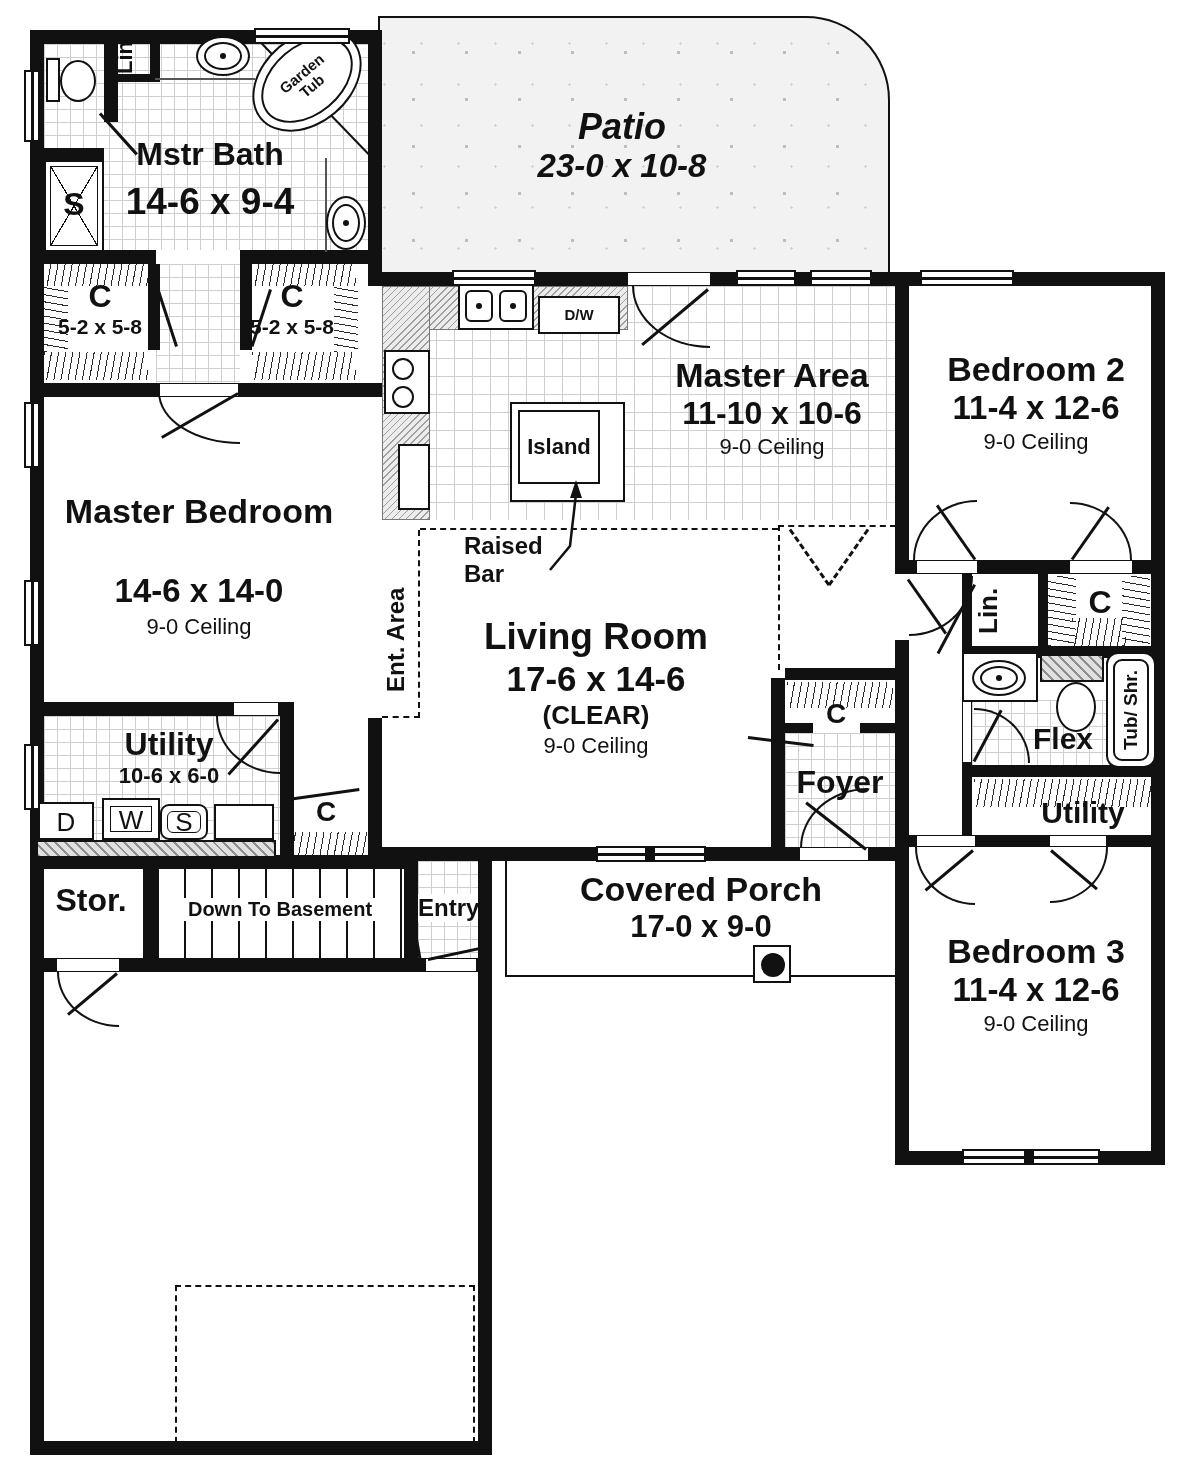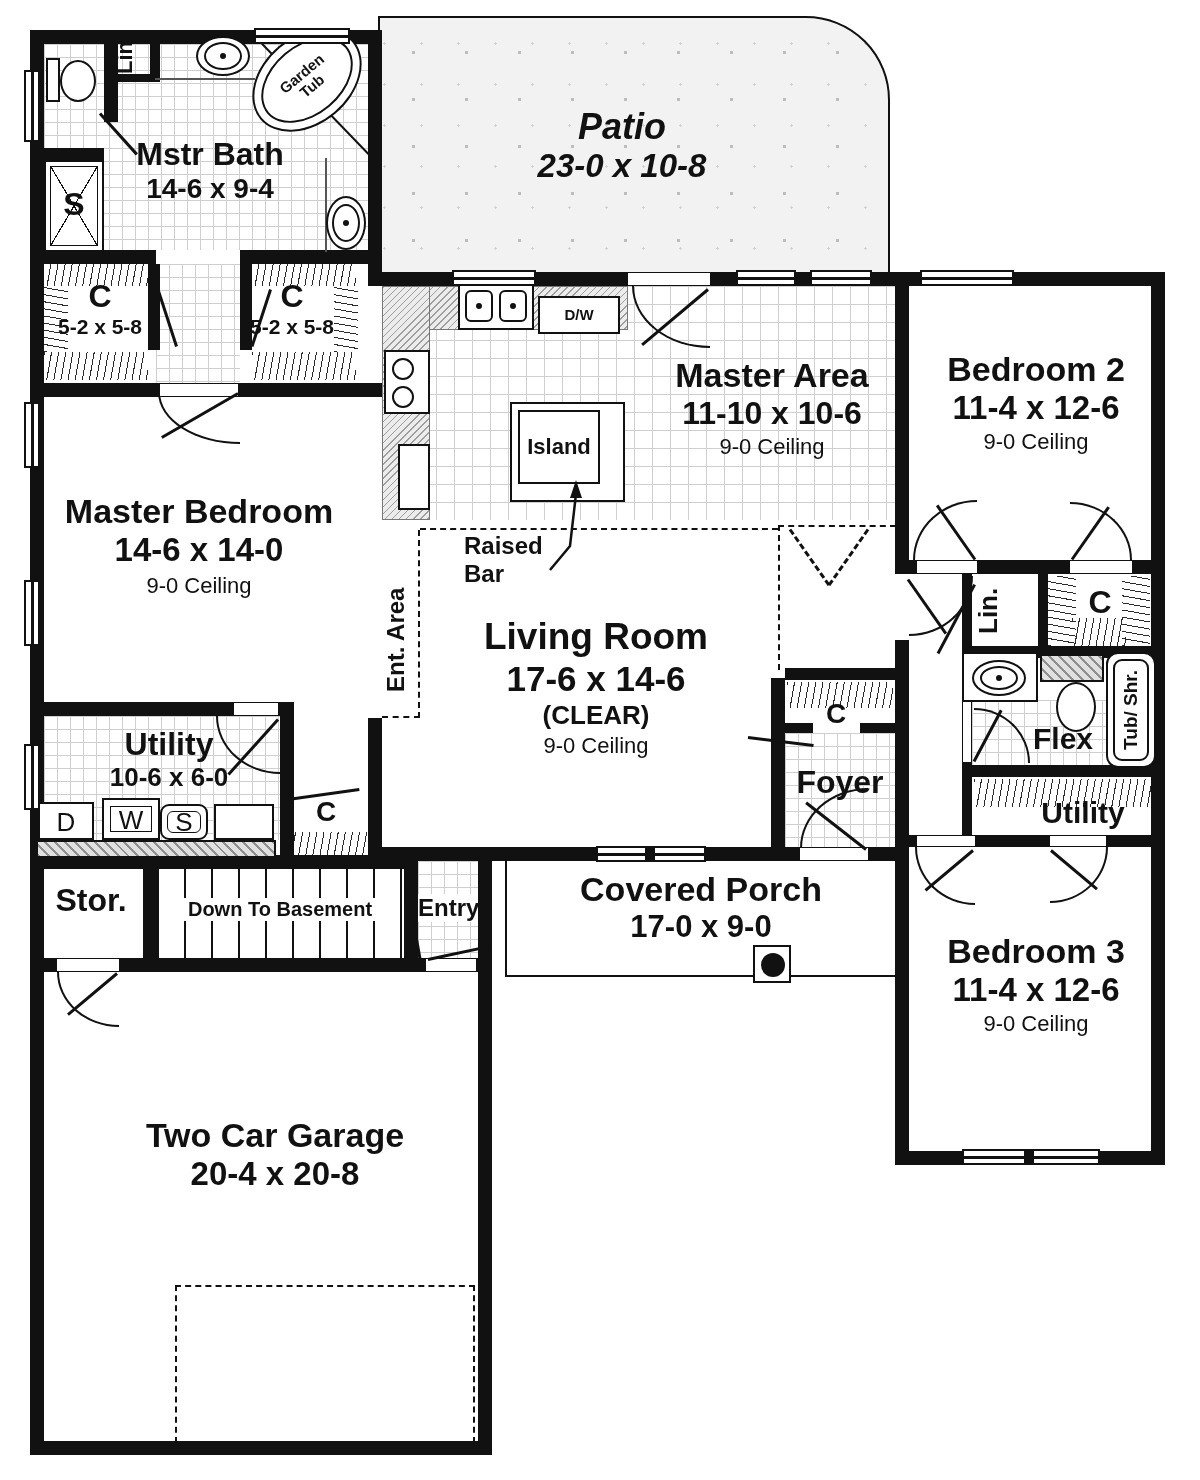--- a/index.html
+++ b/index.html
@@ -259,34 +259,34 @@
   <div class="fix" style="left:753px;top:945px;width:38px;height:38px;z-index:6;">
     <div style="position:absolute;left:6px;top:6px;width:24px;height:24px;background:#111;border-radius:50%;"></div>
   </div>
 
   <div class="lbl" style="left:498px;top:106px;width:248px;font-style:italic;">
     <div style="font-size:36px;">Patio</div>
     <div style="font-size:33px;">23-0 x 10-8</div>
   </div>
   <div class="lbl" style="left:100px;top:136px;width:220px;">
     <div style="font-size:32px;">Mstr Bath</div>
-    <div style="font-size:28px;">14-6 x 9-4</div>
+    <div style="font-size:37px;margin-top:8px;">14-6 x 9-4</div>
   </div>
   <div class="lbl vtext" style="left:112px;top:30px;width:38px;height:48px;font-size:22px;">Lin.</div>
   <div class="lbl" style="left:48px;top:278px;width:104px;">
     <div style="font-size:32px;">C</div>
     <div style="font-size:21px;">5-2 x 5-8</div>
   </div>
   <div class="lbl" style="left:240px;top:278px;width:104px;">
     <div style="font-size:32px;">C</div>
     <div style="font-size:21px;">5-2 x 5-8</div>
   </div>
   <div class="lbl" style="left:44px;top:492px;width:310px;">
     <div style="font-size:34px;">Master Bedroom</div>
-    <div style="font-size:33px;">14-6 x 14-0</div>
+    <div style="font-size:33px;margin-top:41px;">14-6 x 14-0</div>
     <div class="reg" style="font-size:22px;margin-top:4px;">9-0 Ceiling</div>
   </div>
   <div class="lbl" style="left:650px;top:356px;width:244px;">
     <div style="font-size:34px;">Master Area</div>
     <div style="font-size:32px;">11-10 x 10-6</div>
     <div class="reg" style="font-size:22px;margin-top:2px;">9-0 Ceiling</div>
   </div>
   <div class="lbl" style="left:926px;top:350px;width:220px;">
     <div style="font-size:34px;">Bedroom 2</div>
     <div style="font-size:33px;">11-4 x 12-6</div>
@@ -304,33 +304,29 @@
   </div>
   <div class="lbl vtext" style="left:382px;top:566px;width:36px;height:148px;font-size:24px;">Ent. Area</div>
   <div class="lbl" style="left:816px;top:698px;width:40px;font-size:28px;">C</div>
   <div class="lbl" style="left:786px;top:764px;width:108px;font-size:32px;">Foyer</div>
   <div class="lbl vtext" style="left:974px;top:578px;width:62px;height:66px;font-size:26px;">Lin.</div>
   <div class="lbl" style="left:1078px;top:584px;width:44px;font-size:32px;">C</div>
   <div class="lbl" style="left:1008px;top:722px;width:110px;font-size:30px;">Flex</div>
   <div class="lbl" style="left:1008px;top:796px;width:150px;font-size:30px;">Utility</div>
   <div class="lbl" style="left:56px;top:726px;width:226px;">
     <div style="font-size:32px;">Utility</div>
-    <div style="font-size:26px;">10-6 x 6-0</div>
+    <div style="font-size:22px;">10-6 x 6-0</div>
   </div>
   <div class="lbl" style="left:306px;top:796px;width:40px;font-size:28px;">C</div>
   <div class="lbl" style="left:36px;top:882px;width:110px;font-size:32px;">Stor.</div>
   <div class="lbl" style="left:163px;top:898px;width:234px;font-size:20px;background:#fff;z-index:8;">Down To Basement</div>
   <div class="lbl" style="left:418px;top:894px;width:60px;font-size:24px;background:#fff;">Entry</div>
   <div class="lbl" style="left:556px;top:870px;width:290px;">
     <div style="font-size:34px;">Covered Porch</div>
     <div style="font-size:31px;">17-0 x 9-0</div>
   </div>
   <div class="lbl" style="left:926px;top:932px;width:220px;">
     <div style="font-size:34px;">Bedroom 3</div>
     <div style="font-size:33px;">11-4 x 12-6</div>
     <div class="reg" style="font-size:22px;margin-top:2px;">9-0 Ceiling</div>
   </div>
-  <div class="lbl" style="left:110px;top:1116px;width:330px;">
-    <div style="font-size:34px;">Two Car Garage</div>
-    <div style="font-size:33px;">20-4 x 20-8</div>
-  </div>
 
 </div>
 
 </body></html>

